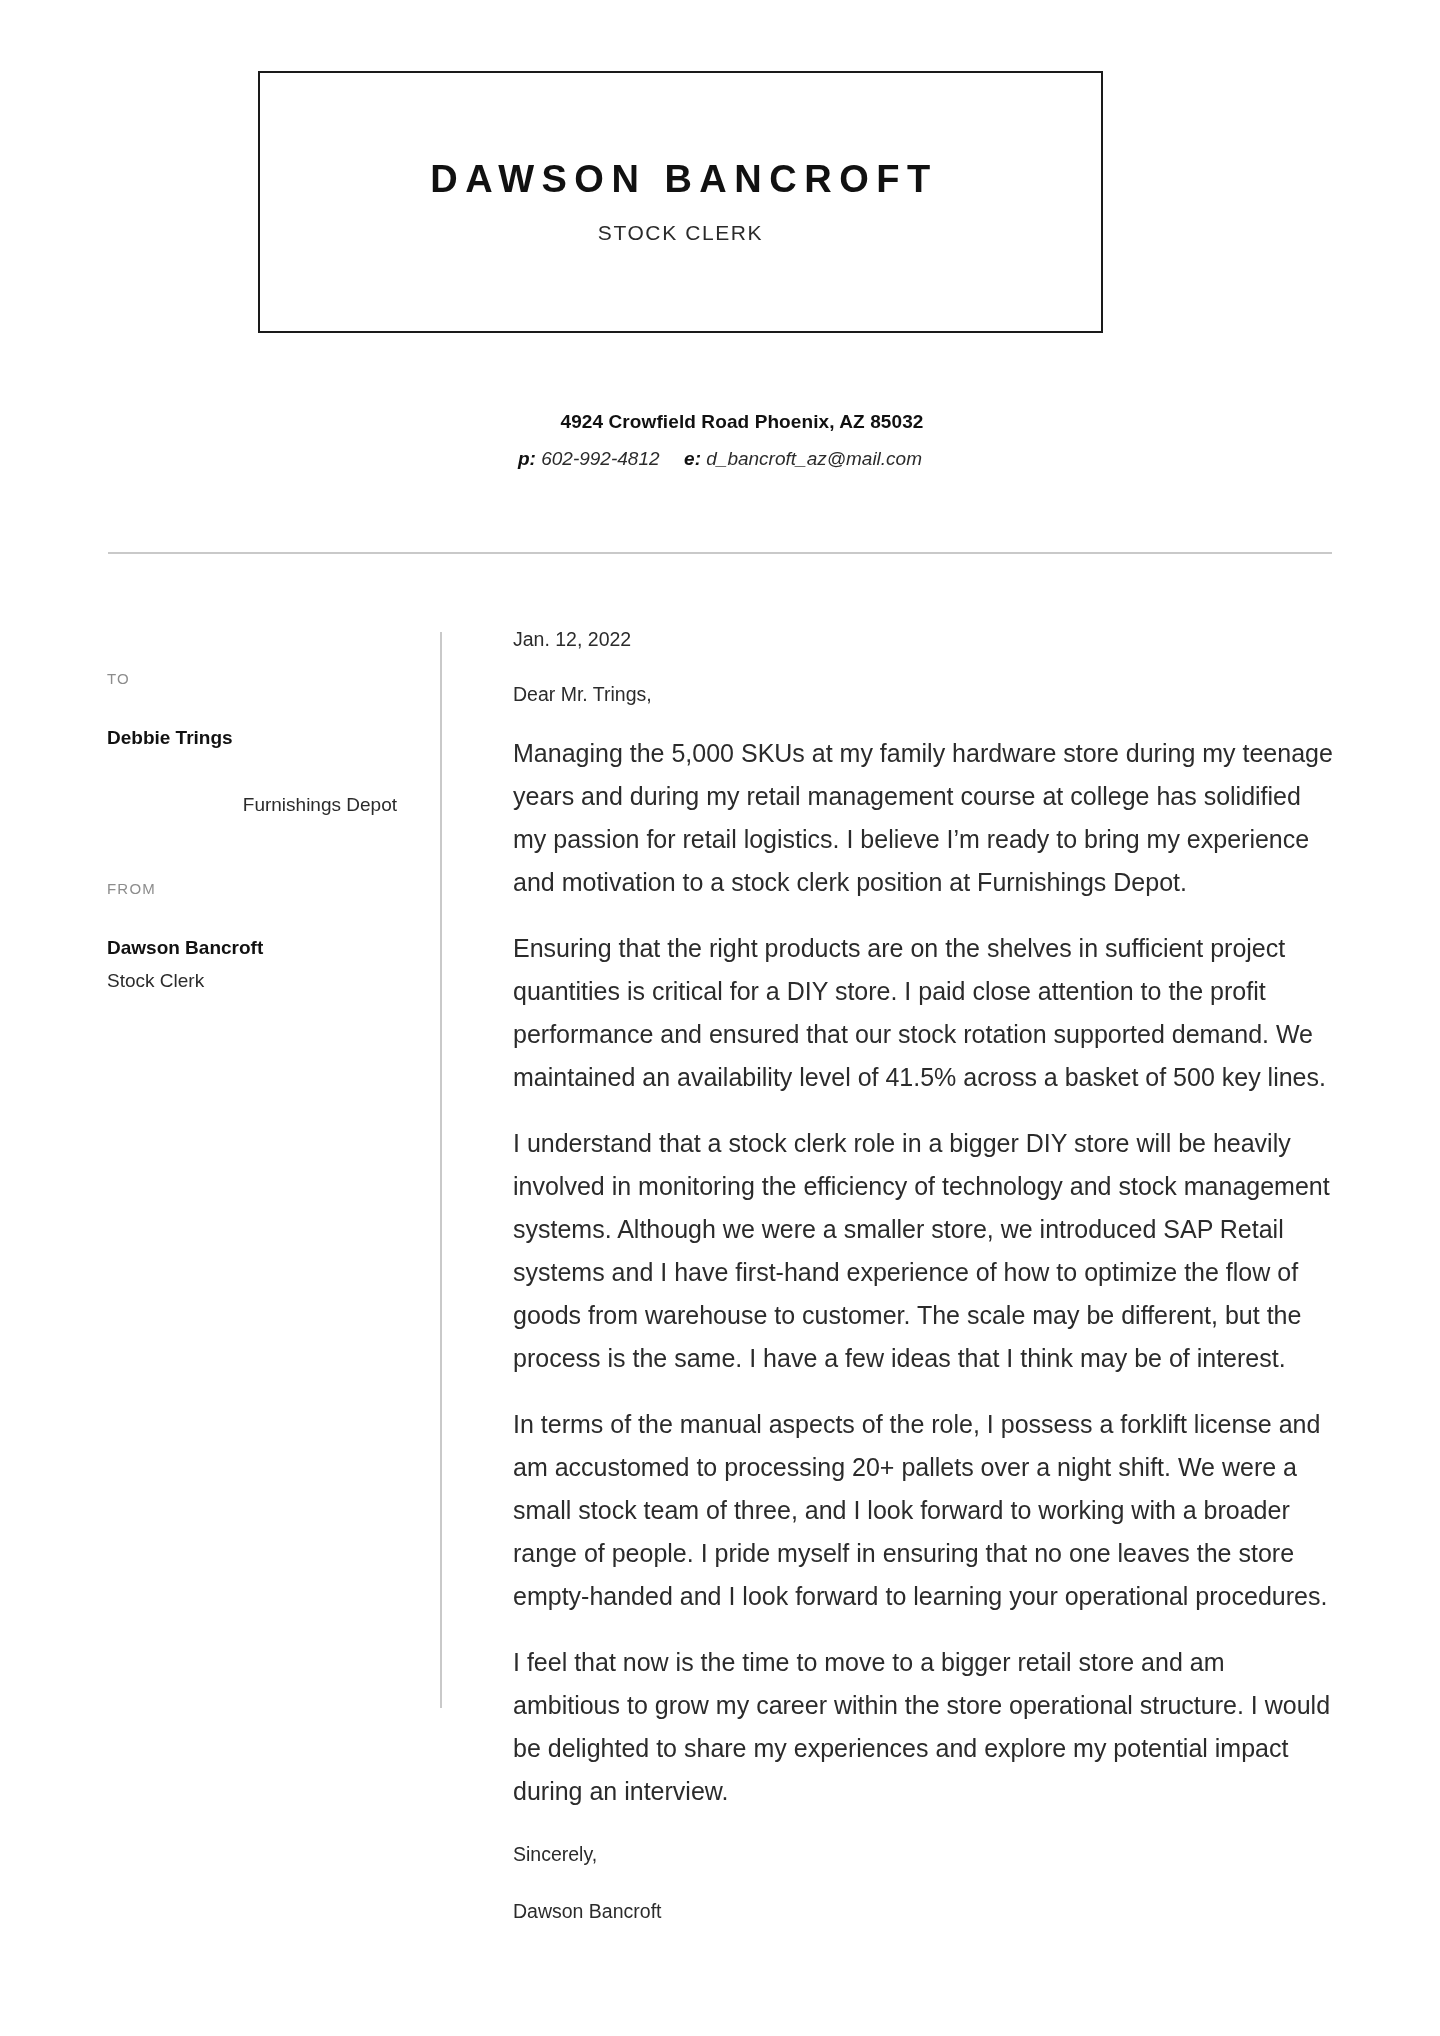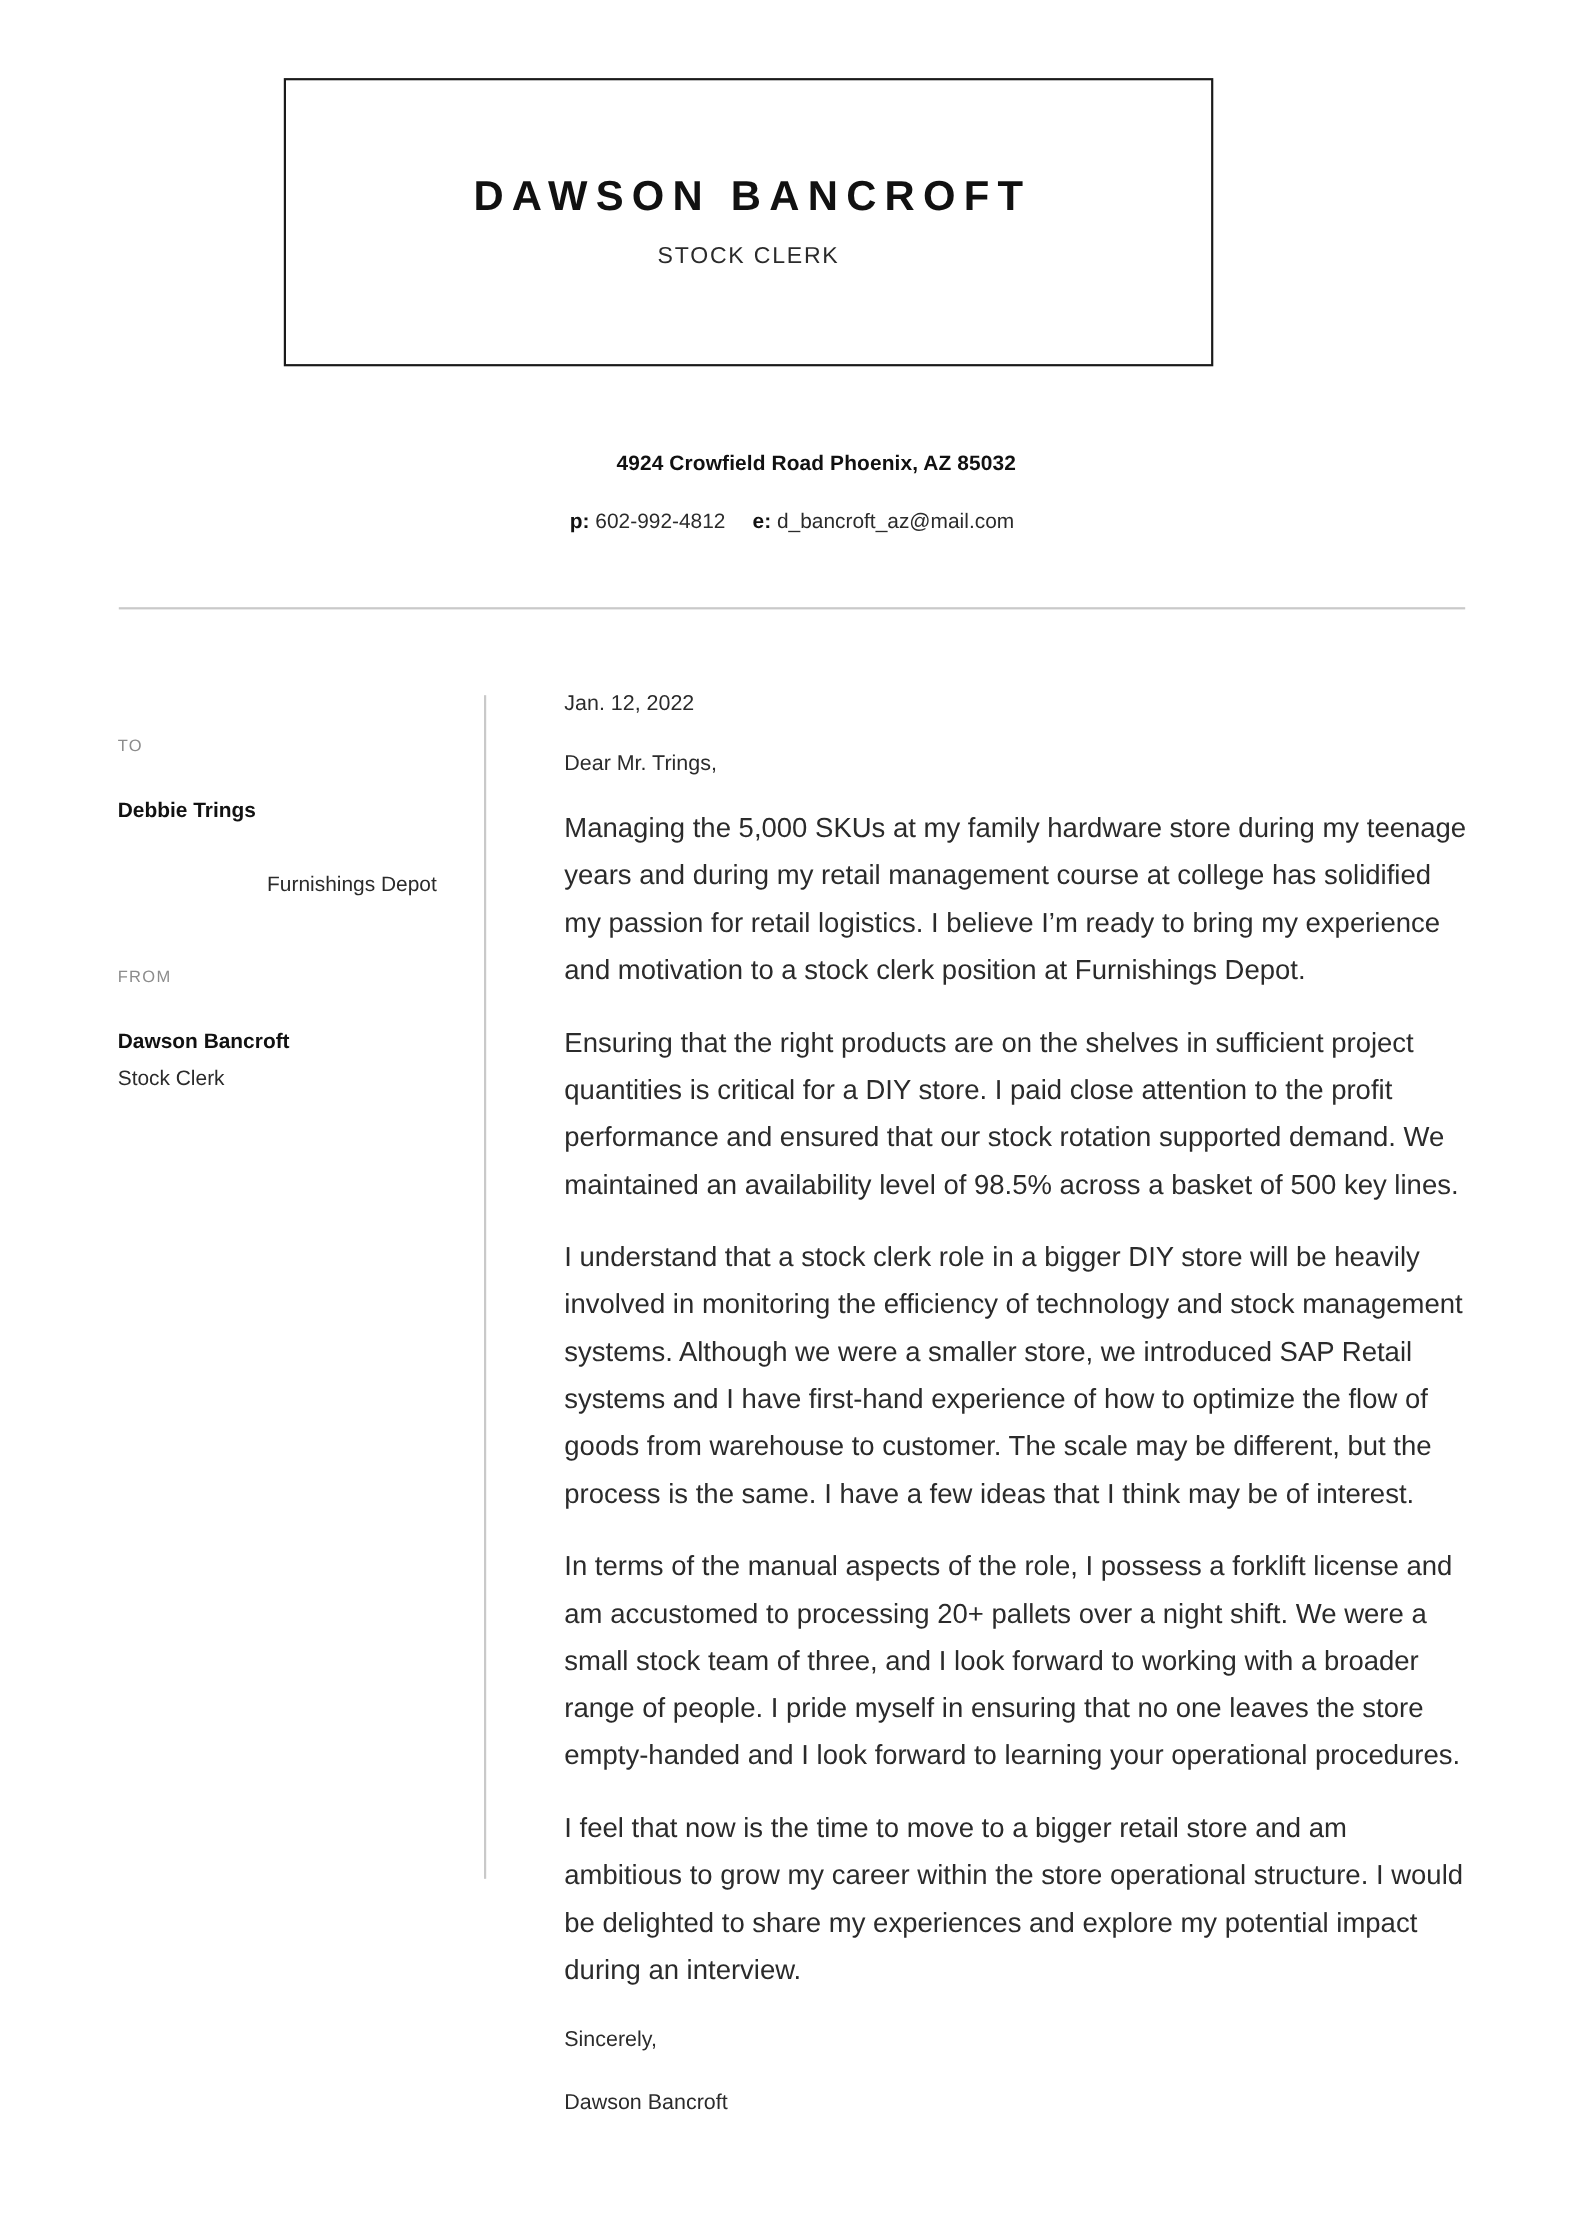--- a/index.html
+++ b/index.html
@@ -68,25 +68,26 @@
   }
   .contact-address {
     font-size: 19px;
     font-weight: 700;
     color: #111111;
     letter-spacing: 0.1px;
     line-height: 1.5;
     padding-left: 44px;
   }
   .contact-line2 {
-    margin-top: 24px;
+    margin-top: 8px;
     font-size: 19px;
     font-weight: 400;
     color: #2b2b2b;
     line-height: 1.5;
+    font-style: italic;
   }
   .contact-line2 .lbl {
     font-weight: 700;
     color: #111111;
   }
   .contact-sep {
     display: inline-block;
     width: 14px;
   }
 
@@ -230,21 +231,21 @@
         <div class="side-kicker">FROM</div>
         <div class="side-name-2">Dawson Bancroft</div>
         <div class="side-sub-2">Stock Clerk</div>
       </div>
     </div>
 
     <div class="letter">
       <div class="letter-date">Jan. 12, 2022</div>
       <div class="letter-salutation">Dear Mr. Trings,</div>
       <div class="letter-para">Managing the 5,000 SKUs at my family hardware store during my teenage years and during my retail management course at college has solidified my passion for retail logistics. I believe I’m ready to bring my experience and motivation to a stock clerk position at Furnishings Depot.</div>
-      <div class="letter-para">Ensuring that the right products are on the shelves in sufficient project quantities is critical for a DIY store. I paid close attention to the profit performance and ensured that our stock rotation supported demand. We maintained an availability level of 98.5% across a basket of 500 key lines.</div>
+      <div class="letter-para">Ensuring that the right products are on the shelves in sufficient project quantities is critical for a DIY store. I paid close attention to the profit performance and ensured that our stock rotation supported demand. We maintained an availability level of 41.5% across a basket of 500 key lines.</div>
       <div class="letter-para">I understand that a stock clerk role in a bigger DIY store will be heavily involved in monitoring the efficiency of technology and stock management systems. Although we were a smaller store, we introduced SAP Retail systems and I have first-hand experience of how to optimize the flow of goods from warehouse to customer. The scale may be different, but the process is the same. I have a few ideas that I think may be of interest.</div>
       <div class="letter-para">In terms of the manual aspects of the role, I possess a forklift license and am accustomed to processing 20+ pallets over a night shift. We were a small stock team of three, and I look forward to working with a broader range of people. I pride myself in ensuring that no one leaves the store empty-handed and I look forward to learning your operational procedures.</div>
       <div class="letter-para">I feel that now is the time to move to a bigger retail store and am ambitious to grow my career within the store operational structure. I would be delighted to share my experiences and explore my potential impact during an interview.</div>
       <div class="letter-closing">Sincerely,</div>
       <div class="letter-signature">Dawson Bancroft</div>
     </div>
   </div>
 
 </div>
 

